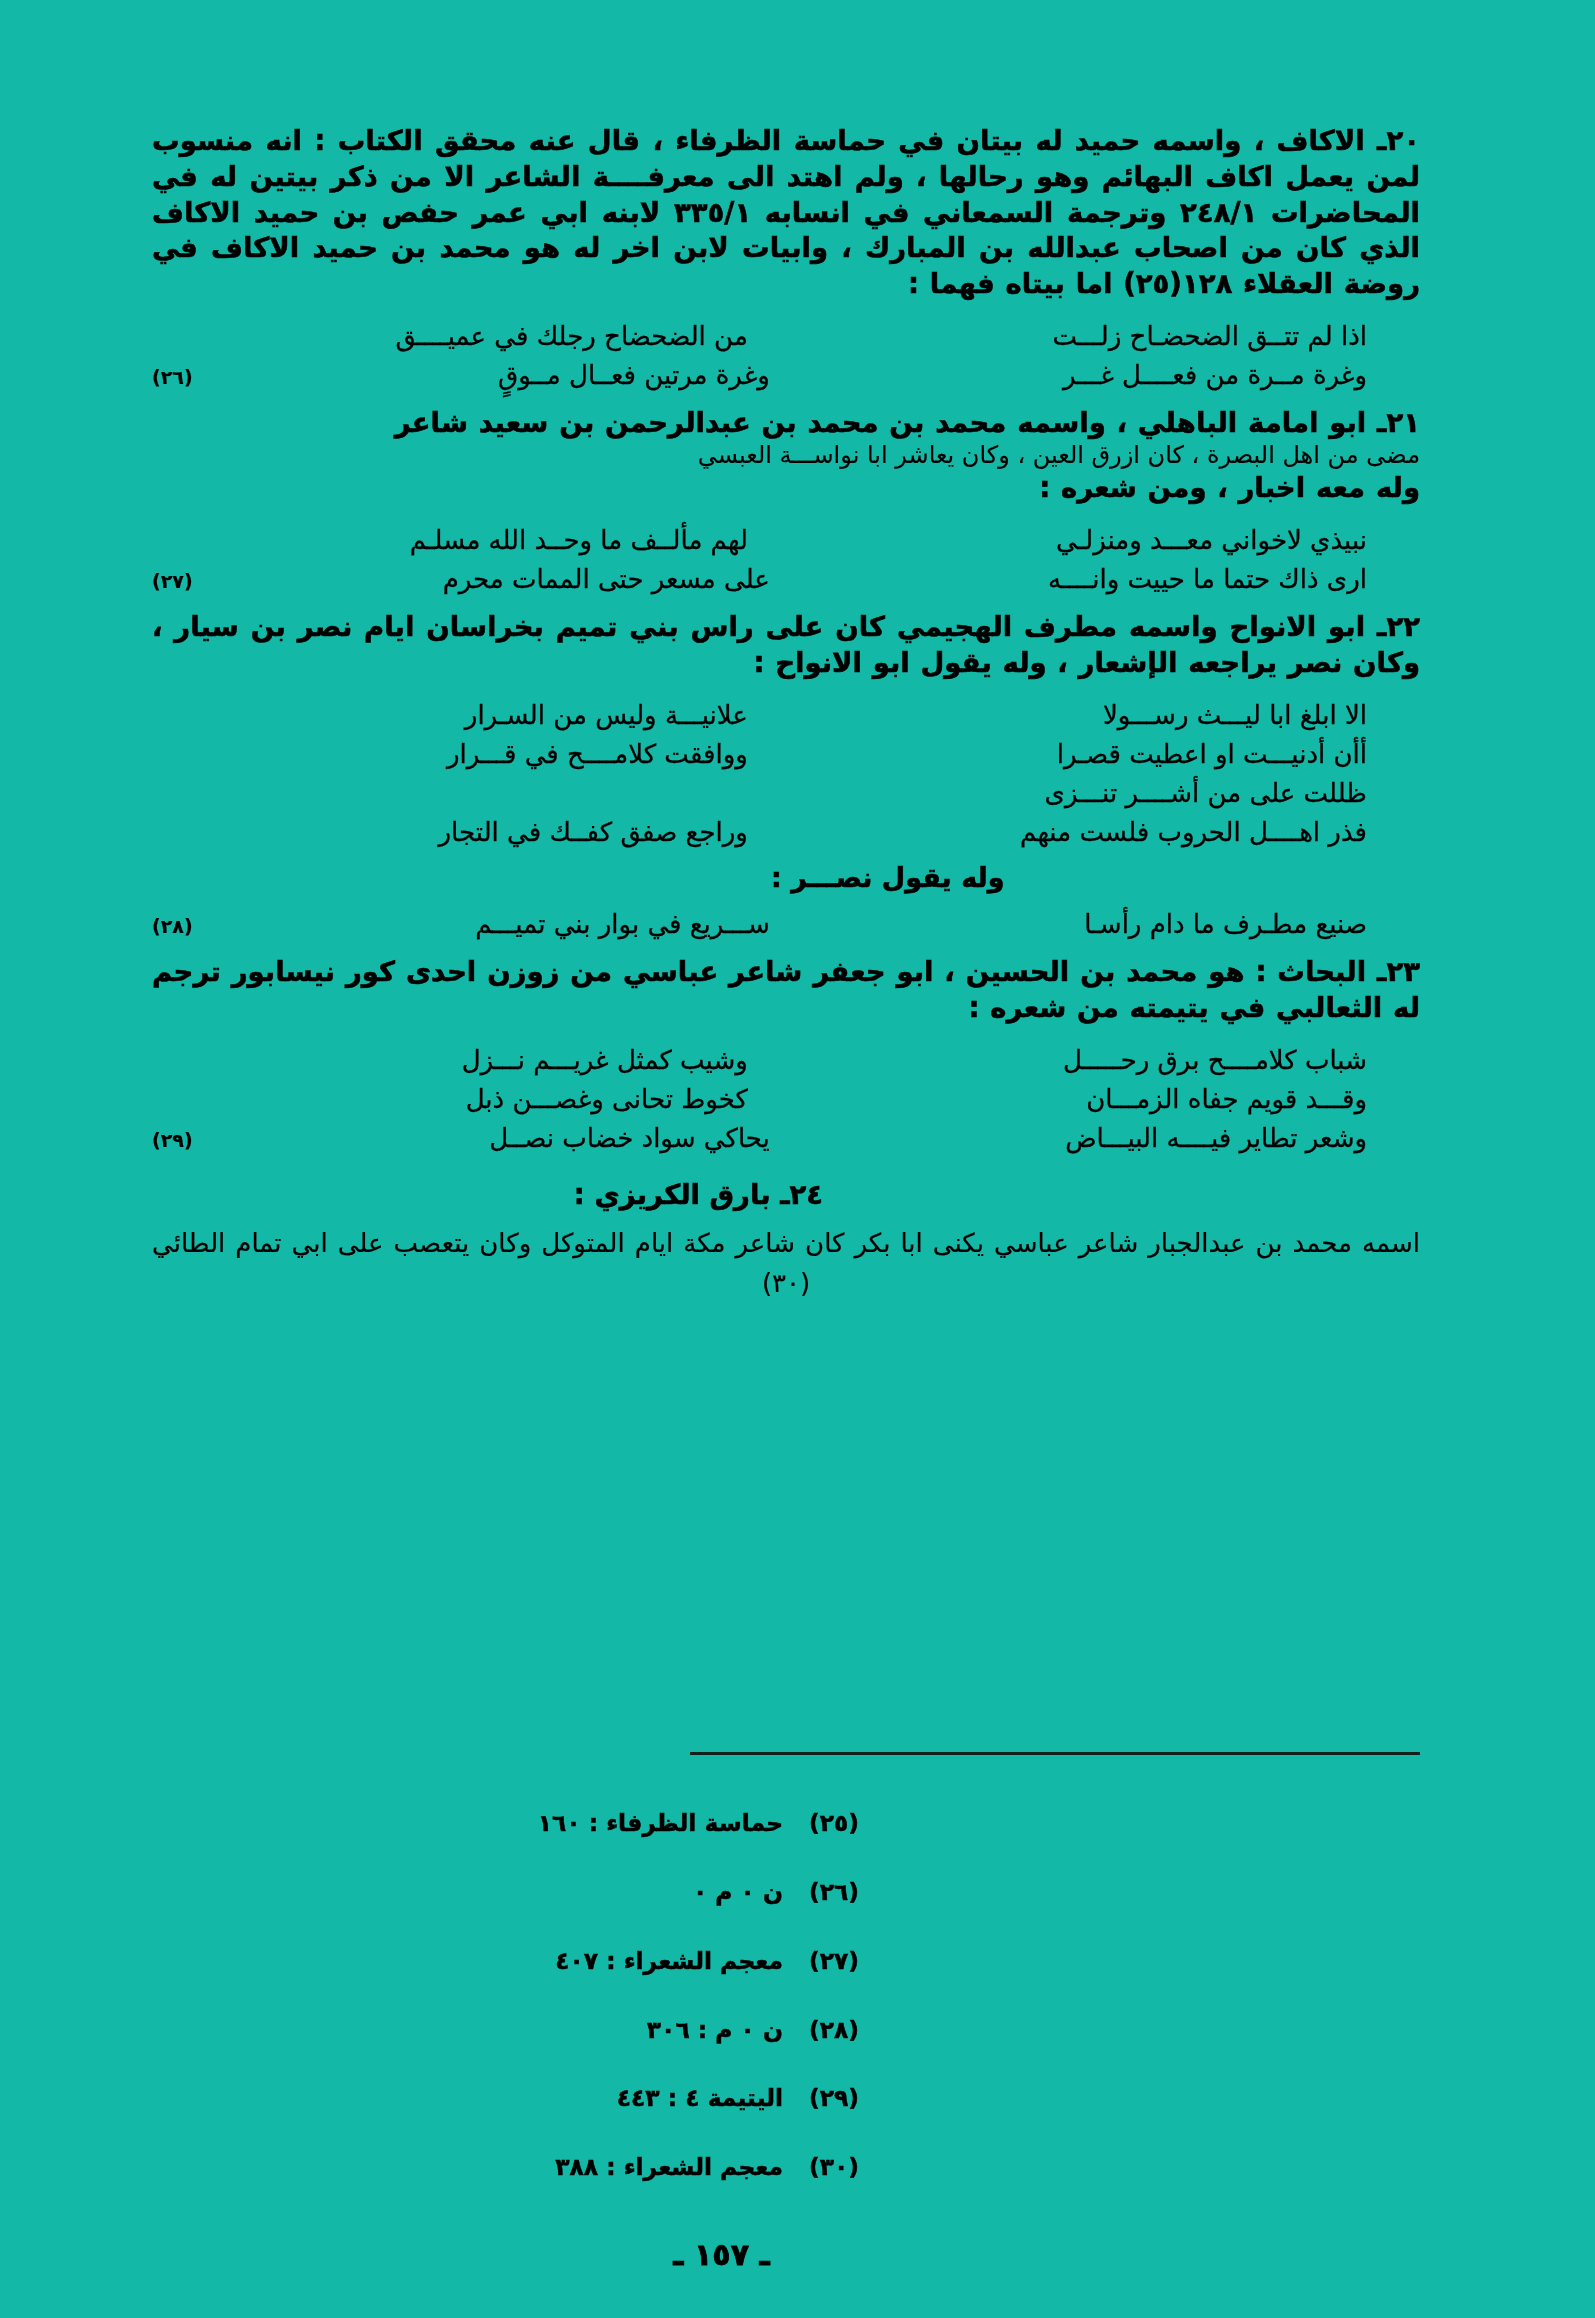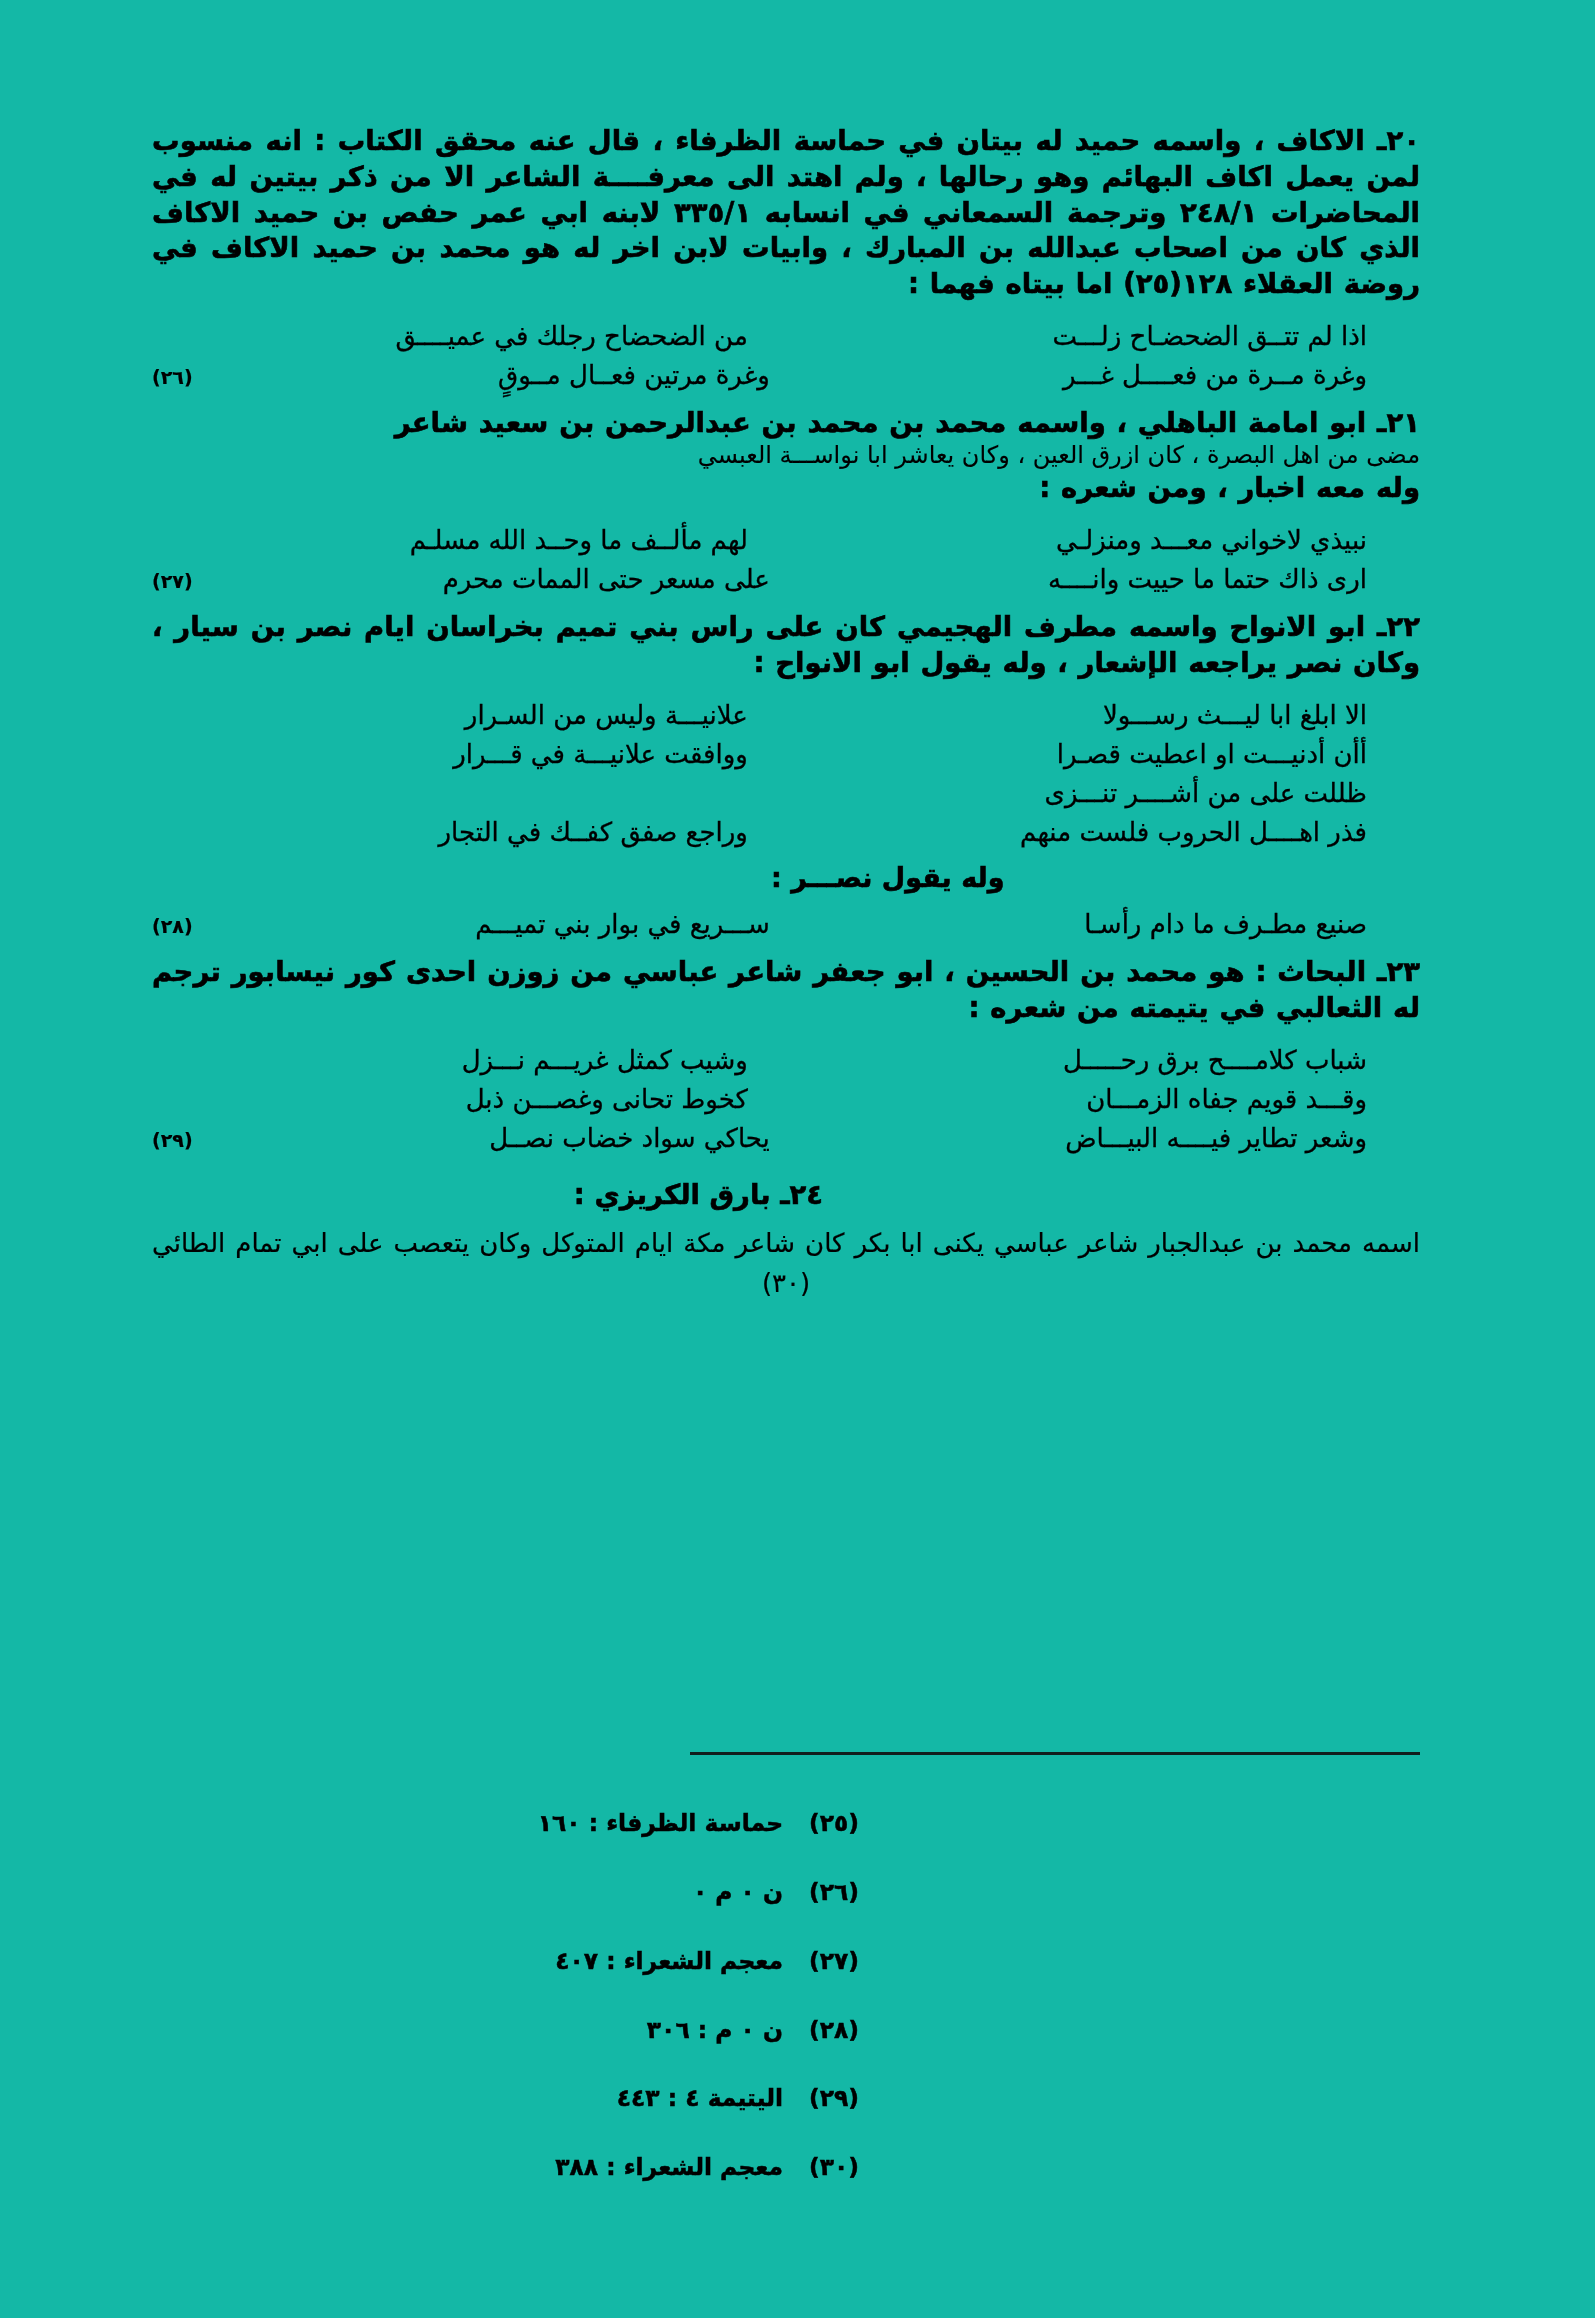--- a/index.html
+++ b/index.html
@@ -219,21 +219,21 @@
 
     <div class="entry">
       <div class="entry-head">٢٢ـ ابو الانواح واسمه مطرف الهجيمي كان على راس بني تميم بخراسان ايام نصر بن سيار ، وكان نصر يراجعه الإشعار ، وله يقول ابو الانواح :</div>
       <div class="poem">
         <div class="verse">
           <span class="hemi a">الا ابلغ ابا ليـــث رســـولا</span>
           <span class="hemi b">علانيـــة وليس من  السـرار</span>
         </div>
         <div class="verse">
           <span class="hemi a">أأن أدنيـــت او اعطيت قصـرا</span>
-          <span class="hemi b">ووافقت علانيـــة في قـــرار</span>
+          <span class="hemi b">ووافقت كلامــــح في قـــرار</span>
         </div>
         <div class="verse">
           <span class="hemi a">ظللت على من أشــــر تنـــزى</span>
         </div>
         <div class="verse">
           <span class="hemi a">فذر اهــــل الحروب فلست منهم</span>
           <span class="hemi b">وراجع صفق كفــك في التجار</span>
         </div>
       </div>
       <div class="lead-colon">وله يقول نصـــر :</div>
@@ -297,15 +297,16 @@
         <span class="fn-no">(٢٩)</span>
         <span class="fn-txt">اليتيمة ٤ : ٤٤٣</span>
       </li>
       <li class="fn-item">
         <span class="fn-no">(٣٠)</span>
         <span class="fn-txt">معجم الشعراء : ٣٨٨</span>
       </li>
     </ul>
   </div>
 
+  <div id="pageno">ـ ١٥٧ ـ</div>
 
 </div>
 
 
 </body></html>

